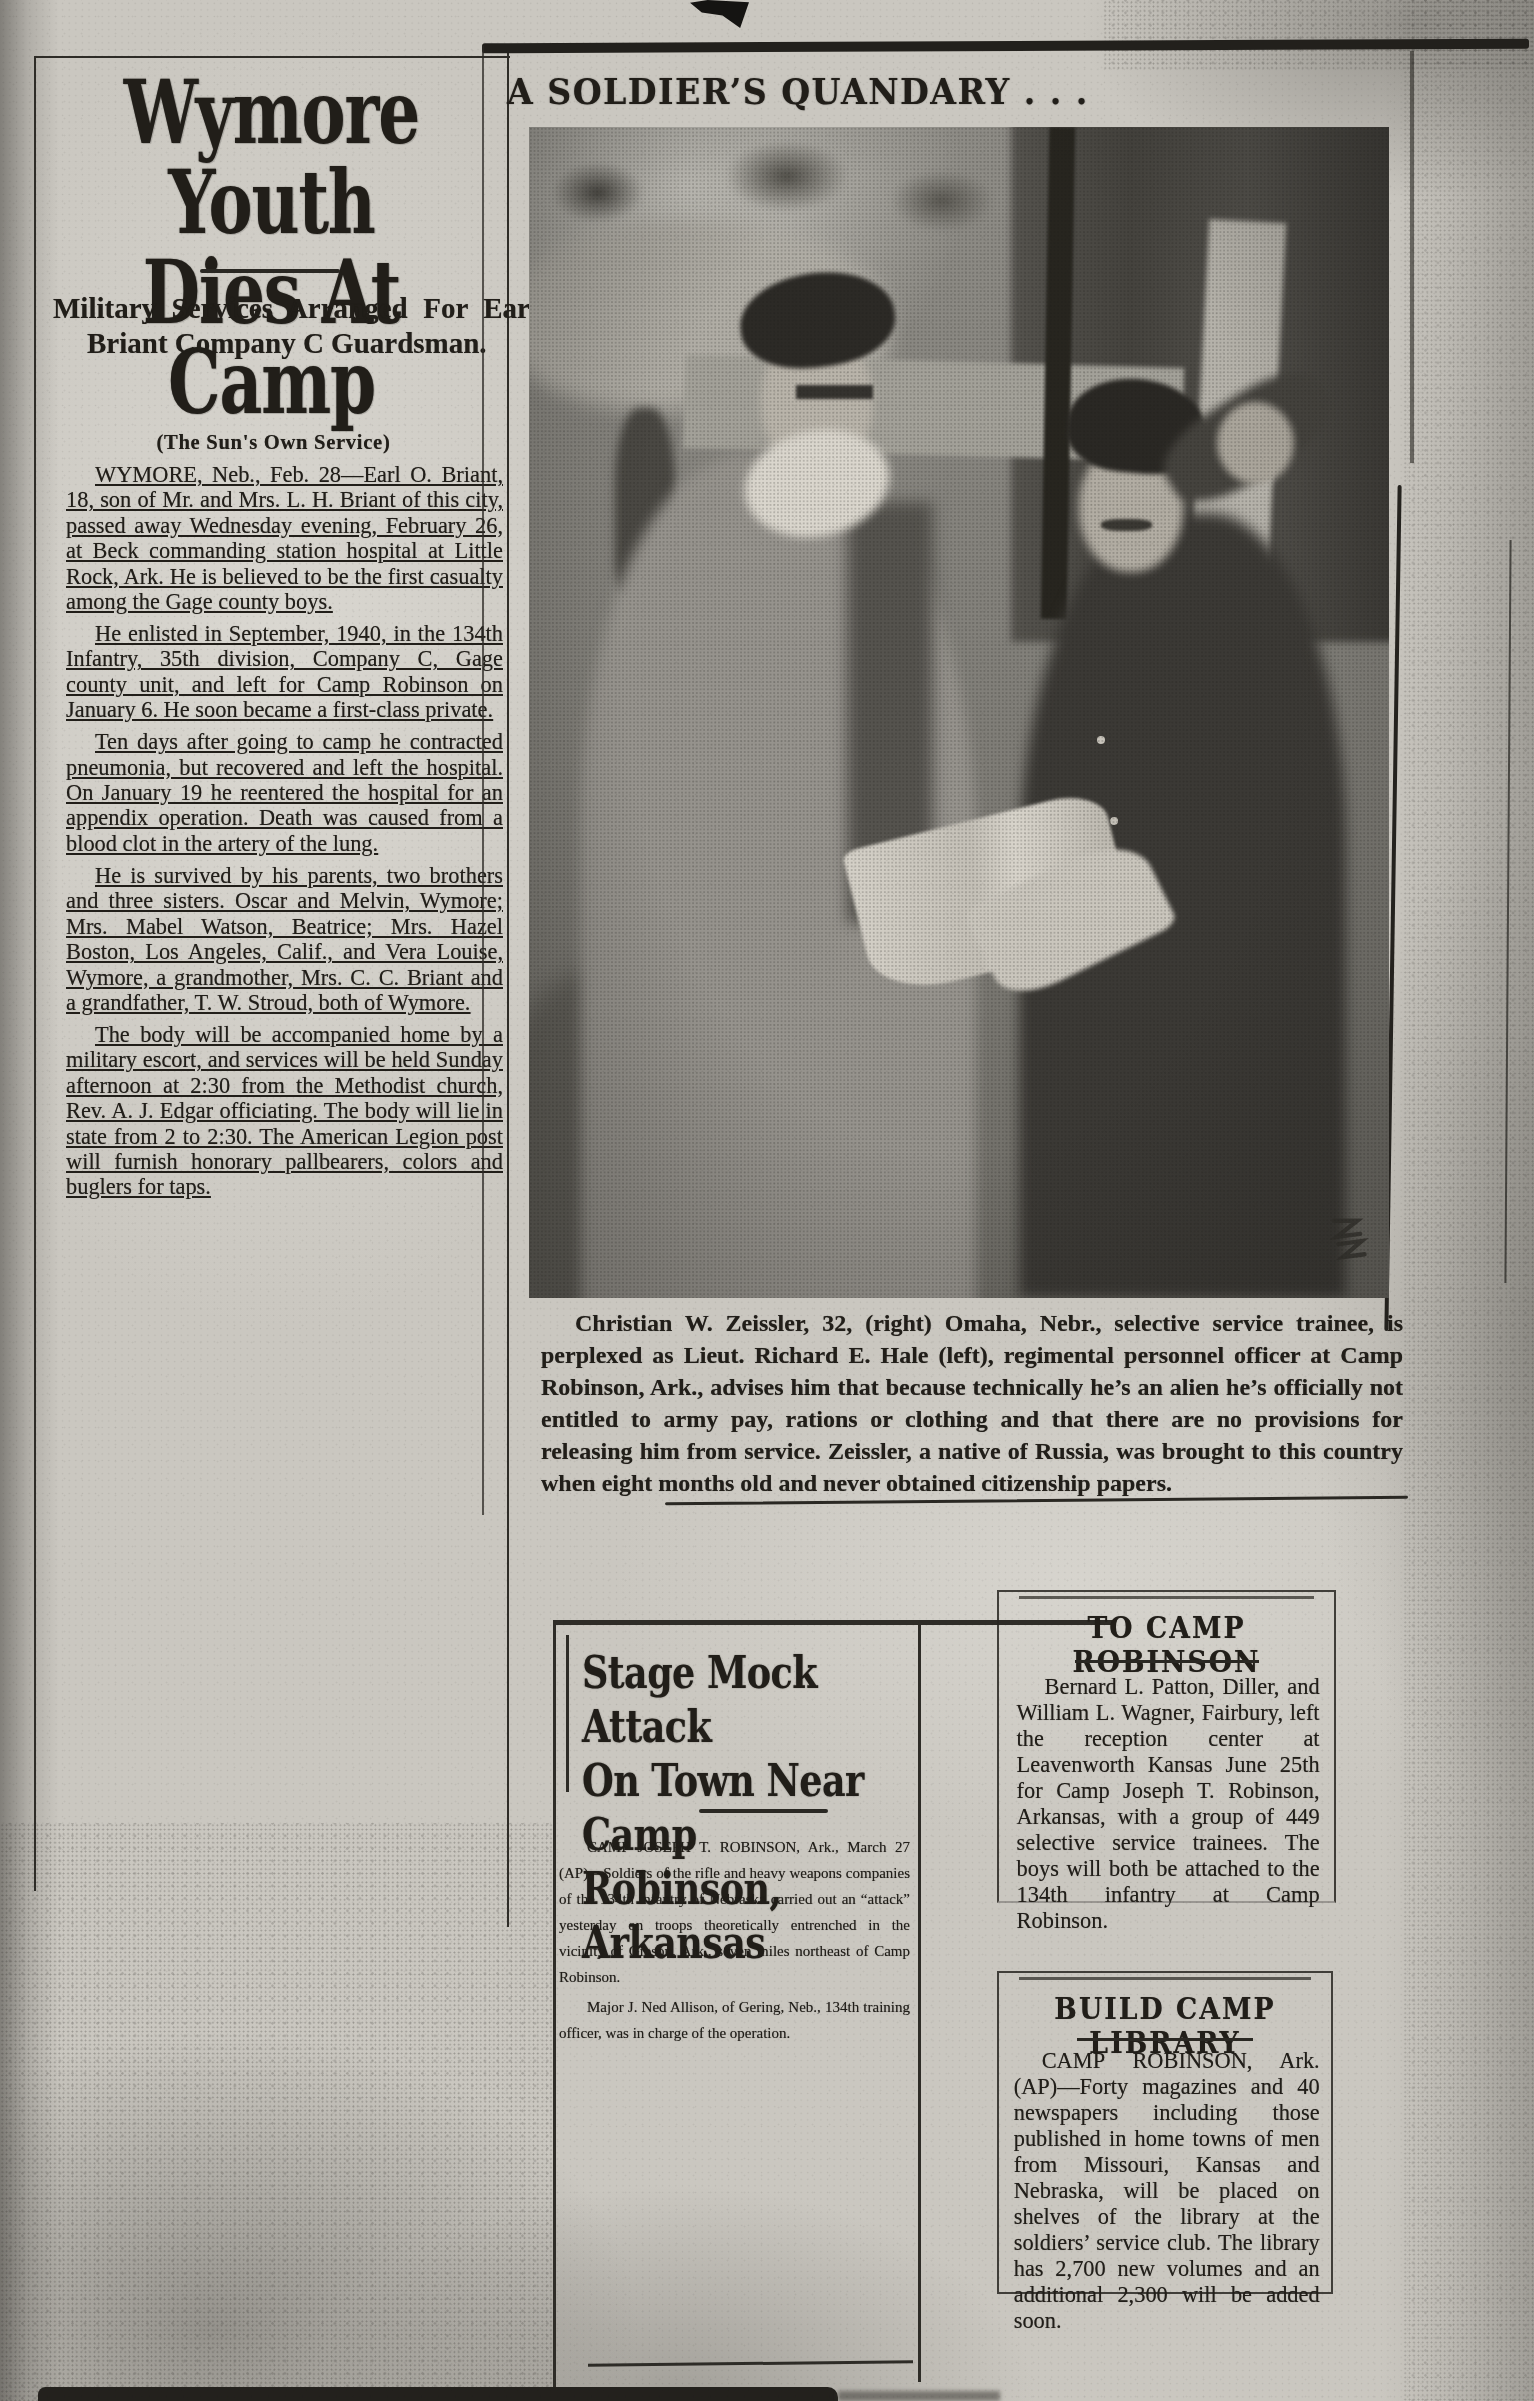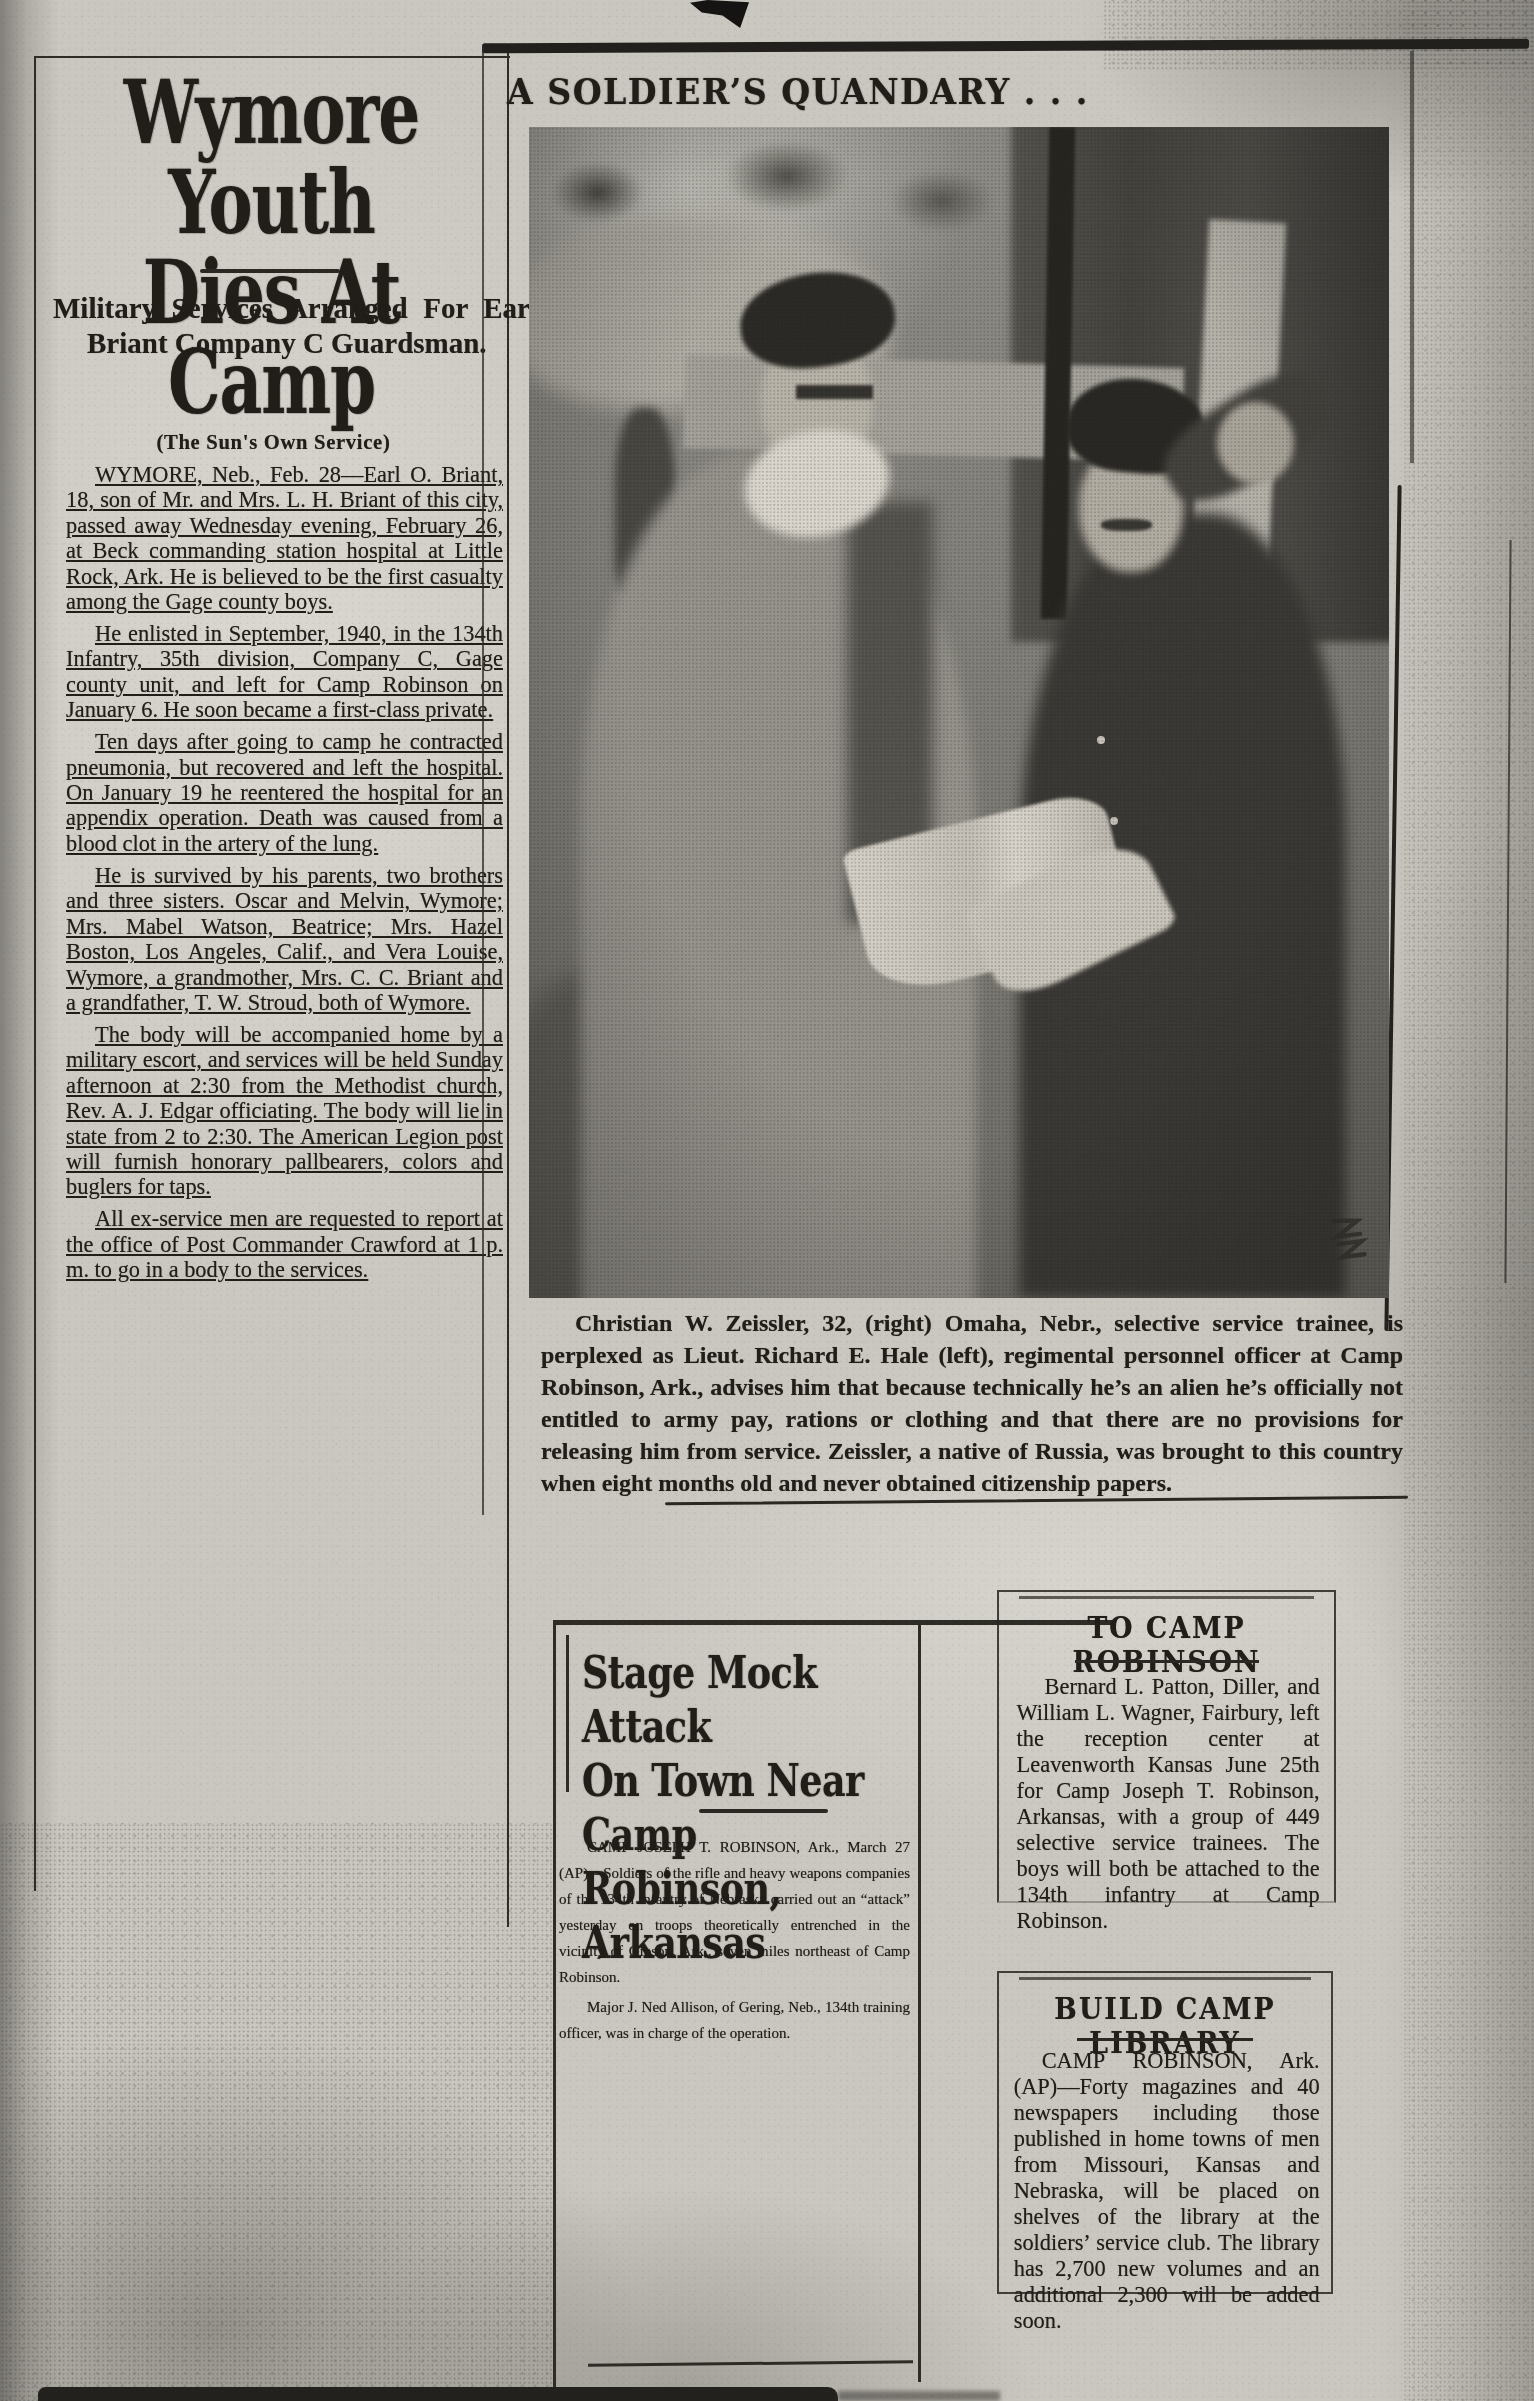--- a/index.html
+++ b/index.html
@@ -180,21 +180,20 @@
     </div>
     <div class="divider" style="left:200px;top:269px;width:140px;"></div>
     <div class="subhead">Military Services Arranged For Earl Briant Company C Guardsman.</div>
     <div class="credit">(The Sun's Own Service)</div>
     <div class="body-col">
       <p>WYMORE, Neb., Feb. 28—Earl O. Briant, 18, son of Mr. and Mrs. L. H. Briant of this city, passed away Wednesday evening, February 26, at Beck commanding station hospital at Little Rock, Ark. He is believed to be the first casualty among the Gage county boys.</p>
       <p>He enlisted in September, 1940, in the 134th Infantry, 35th division, Company C, Gage county unit, and left for Camp Robinson on January 6. He soon became a first-class private.</p>
       <p>Ten days after going to camp he contracted pneumonia, but recovered and left the hospital. On January 19 he reentered the hospital for an appendix operation. Death was caused from a blood clot in the artery of the lung.</p>
       <p>He is survived by his parents, two brothers and three sisters. Oscar and Melvin, Wymore; Mrs. Mabel Watson, Beatrice; Mrs. Hazel Boston, Los Angeles, Calif., and Vera Louise, Wymore, a grandmother, Mrs. C. C. Briant and a grandfather, T. W. Stroud, both of Wymore.</p>
       <p>The body will be accompanied home by a military escort, and services will be held Sunday afternoon at 2:30 from the Methodist church, Rev. A. J. Edgar officiating. The body will lie in state from 2 to 2:30. The American Legion post will furnish honorary pallbearers, colors and buglers for taps.</p>
-      <p>All ex-service men are requested to report at the office of Post Commander Crawford at 1 p. m. to go in a body to the services.</p>
     </div>
   </section>
 
   <div class="thick-top"></div>
   <div class="photo-box"></div>
   <div class="box-right-border"></div>
   <div class="box-right-border-top"></div>
 
   <section>
     <div class="quandary">A SOLDIER’S QUANDARY . . .</div>

